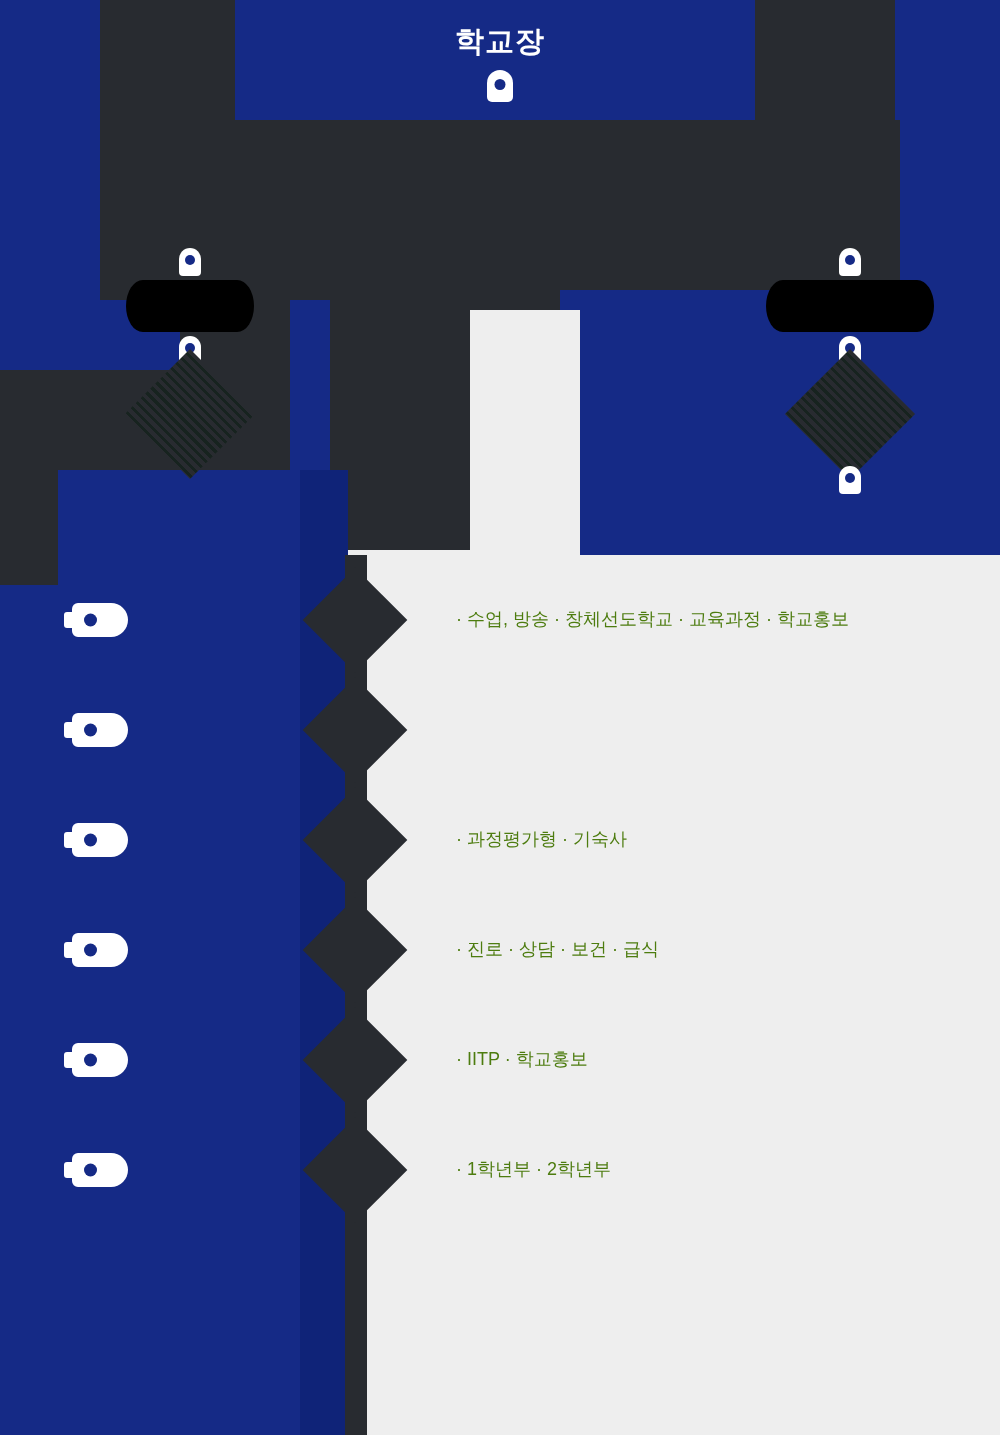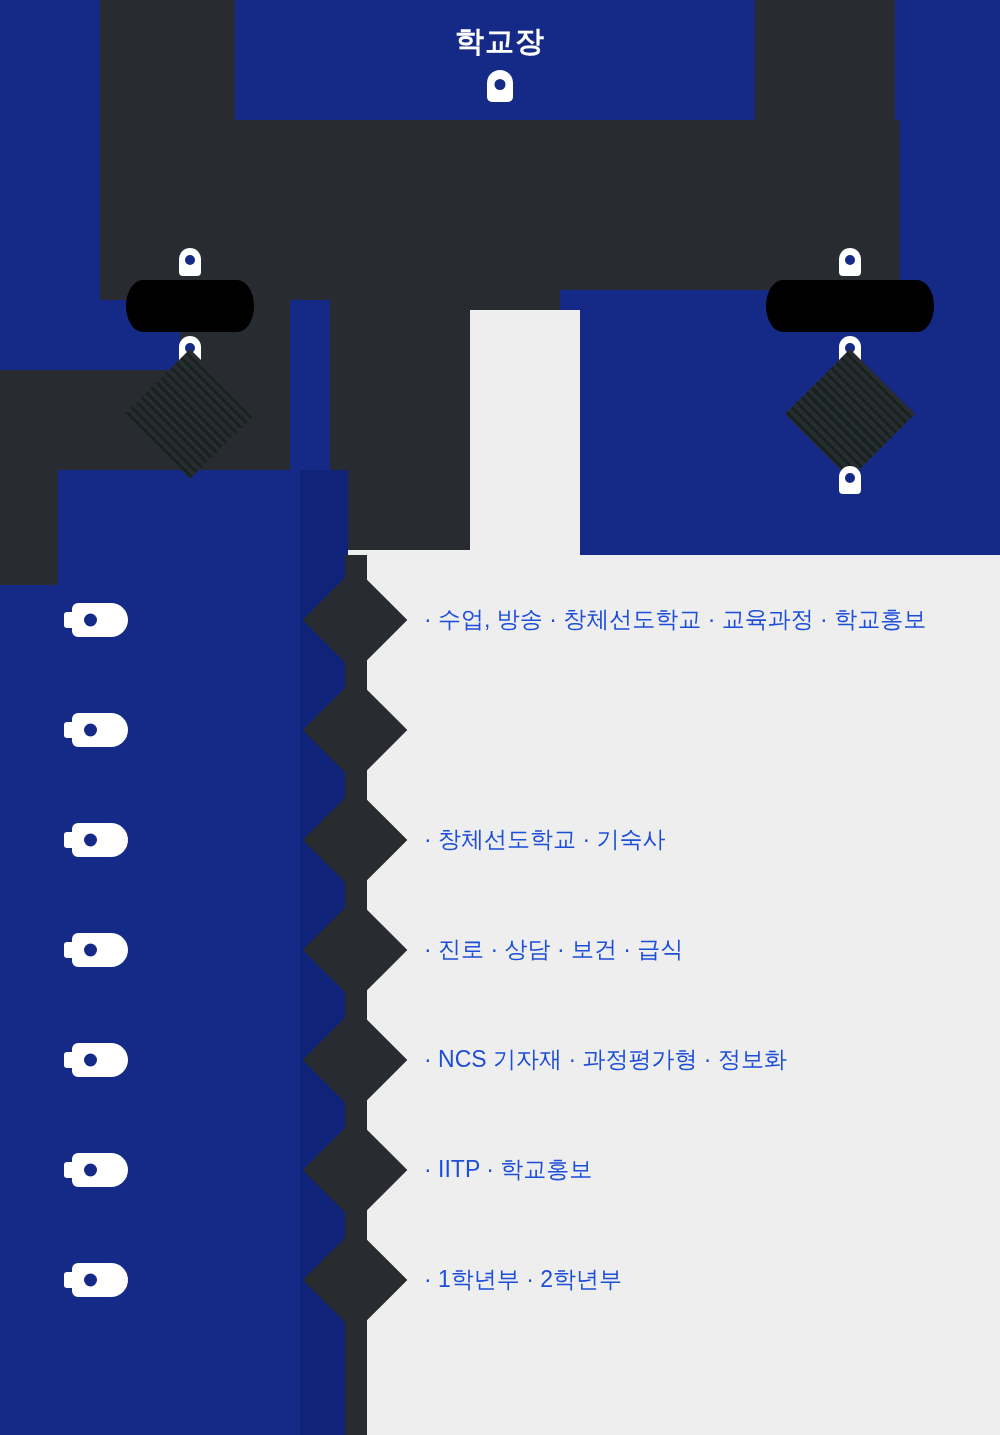--- a/index.html
+++ b/index.html
@@ -200,25 +200,25 @@
     left: 318px;
     top: 18px;
     width: 74px;
     height: 74px;
     background: #282b30;
     transform: rotate(45deg);
   }
 
   .row .duties {
     position: absolute;
-    left: 424px;
+    left: 456px;
     top: 40px;
     right: 10px;
-    color: #1d4ed8;
-    font-size: 23px;
+    color: #4d7c0f;
+    font-size: 18px;
     line-height: 28px;
     white-space: nowrap;
   }
 </style>
 </head>
 <body>
 
 <div id="chart-root">
 
   <div class="bg-layer">
@@ -283,36 +283,30 @@
     <div class="row">
       <div class="badge"></div>
       <div class="dept-name"></div>
       <div class="chev"></div>
     </div>
 
     <div class="row">
       <div class="badge"></div>
       <div class="dept-name"></div>
       <div class="chev"></div>
-      <div class="duties">· 창체선도학교  · 기숙사</div>
+      <div class="duties">· 과정평가형  · 기숙사</div>
     </div>
 
     <div class="row">
       <div class="badge"></div>
       <div class="dept-name"></div>
       <div class="chev"></div>
       <div class="duties">· 진로  · 상담  · 보건  · 급식</div>
     </div>
 
-    <div class="row">
-      <div class="badge"></div>
-      <div class="dept-name"></div>
-      <div class="chev"></div>
-      <div class="duties">· NCS 기자재  · 과정평가형  · 정보화</div>
-    </div>
 
     <div class="row">
       <div class="badge"></div>
       <div class="dept-name"></div>
       <div class="chev"></div>
       <div class="duties">· IITP  · 학교홍보</div>
     </div>
 
 
     <div class="row">

